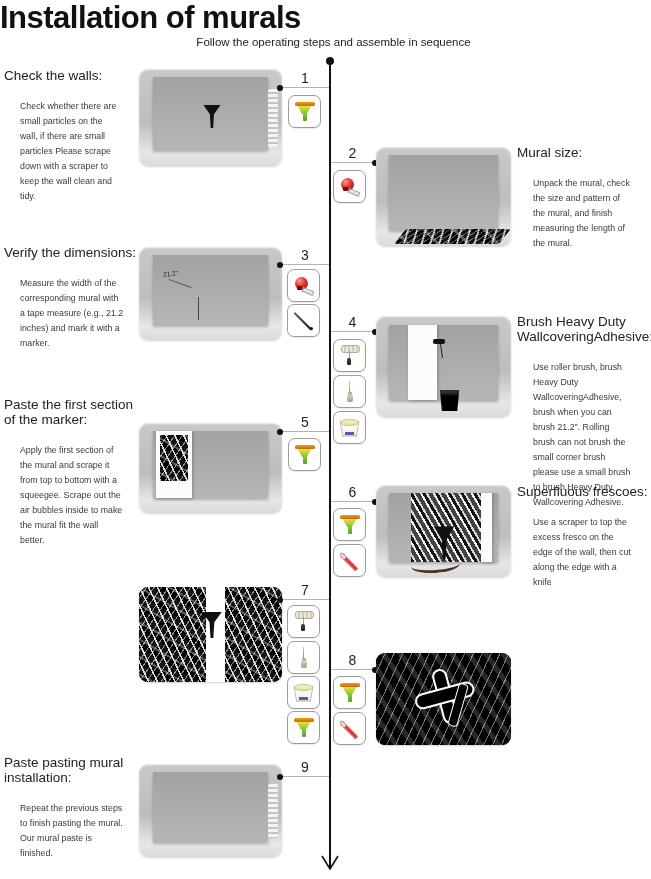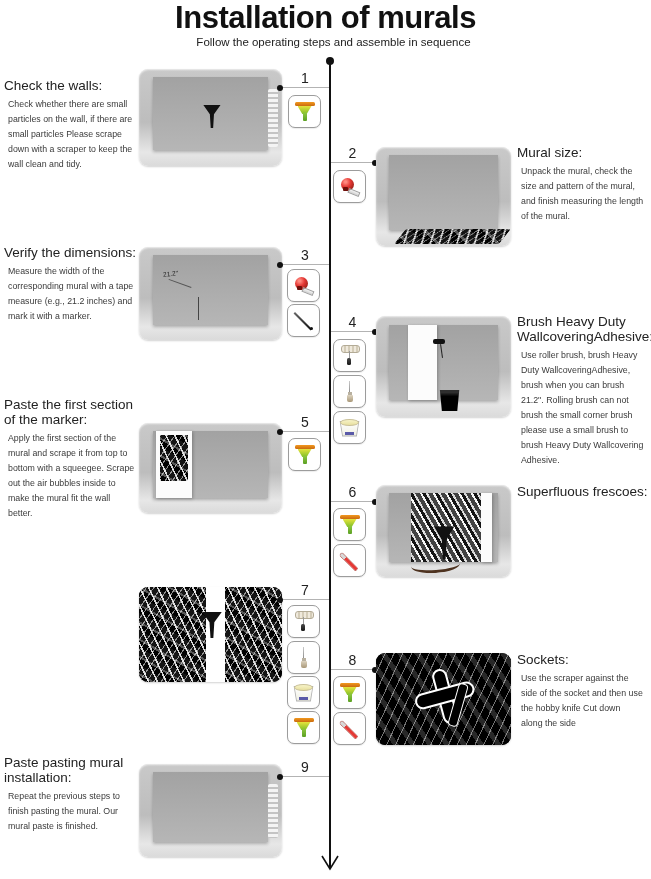--- a/index.html
+++ b/index.html
@@ -1,38 +1,38 @@
 <!DOCTYPE html>
 <html><head>
 <meta charset="utf-8">
 <style>
   html,body{margin:0;padding:0;background:#fff;}
   .canvas{position:relative;width:651px;height:879px;margin:0 auto;background:#fff;
           font-family:"Liberation Sans",sans-serif;overflow:hidden;}
 
   
-  .title{position:absolute;top:0;left:0;width:100%;text-align:center;
+  .title{position:absolute;top:0;left:0;width:100%;text-align:left;
          font-size:31px;font-weight:700;letter-spacing:-.5px;color:#111;margin:0;}
   .subtitle{position:absolute;top:36px;left:0;width:100%;text-align:center;
             font-size:11.5px;color:#222;margin:0;padding-left:8px;}
 
   
   .tl-line{position:absolute;left:329px;top:62px;width:2px;height:806px;background:#111;}
   .tl-dot{position:absolute;left:326px;top:57px;width:8px;height:8px;border-radius:50%;background:#111;}
   .tl-arrow{position:absolute;left:319px;top:854px;}
 
   
   .num{position:absolute;font-size:14px;color:#222;text-align:center;}
   .conn{position:absolute;height:1px;background:#b3b3b3;}
   .conn .dot{position:absolute;top:-2.5px;width:6px;height:6px;border-radius:50%;background:#111;}
   .conn .dot.l{left:-4px;} .conn .dot.r{right:-4px;}
 
   .tb{position:absolute;}
   .tb h3{margin:0 0 3px;font-size:13.5px;font-weight:400;color:#222;line-height:1.12;}
-  .tb p{margin:4px;font-size:8.8px;color:#3a3a3a;line-height:1.7;}
+  .tb p{margin:16px;font-size:8.8px;color:#3a3a3a;line-height:1.7;}
 
   
   .tool{position:absolute;width:31px;height:31px;border:1px solid #9c9c9c;border-radius:7px;
         background:#fff;display:flex;align-items:center;justify-content:center;
         box-shadow:0 1px 1px rgba(0,0,0,.08);}
   .tool i{display:block;position:absolute;}
 
   .t-squeegee{position:relative;width:20px;height:19px;}
   .t-squeegee .bar{top:0;left:0;right:0;height:4px;background:linear-gradient(180deg,#f2981d,#c96a10);border-radius:1.5px;}
   .t-squeegee .body{top:4px;left:3px;right:3px;height:8px;background:linear-gradient(180deg,#e6e33c,#7fbf2a);
@@ -127,21 +127,21 @@
 
   <h1 class="title">Installation of murals</h1>
   <p class="subtitle">Follow the operating steps and assemble in sequence</p>
 
   <div class="tl-dot"></div>
   <div class="tl-line"></div>
   <svg class="tl-arrow" width="22" height="18" viewBox="0 0 22 18">
       <polyline points="3,2 11,15 19,2" fill="none" stroke="#111" stroke-width="1.6"></polyline>
     </svg>
 
-  <div class="tb" style="left:4px;top:78px;width:133px">
+  <div class="tb" style="left:4px;top:68px;width:133px">
     <h3>Check the walls:</h3>
     <p>Check whether there are small particles on the wall, if there are small particles Please scrape down with a scraper to keep the wall clean and tidy.</p>
   </div>
   <div class="room" style="left:139px;top:69px;width:143px;height:97px">
     <div class="wall"></div>
     <div class="radiator"></div>
     <div class="sil-squeegee" style="left:45%;top:37%;width:12%;height:24%"></div>
   </div>
   <div class="conn" style="left:281px;top:87px;width:48px">
       <span class="dot l"></span>
@@ -274,20 +274,21 @@
     </div>
   <div class="room" style="left:376px;top:485px;width:135px;height:92px">
     <div class="wall"></div>
     <div class="strip-art palmbg-light" style="left:26%;width:60%;top:8.5%;bottom:16.5%"></div>
     <div class="wstrip" style="left:78%;width:8%"></div>
     <div class="sil-squeegee outline" style="left:43%;top:45%;width:15%;height:36%"></div>
     <div class="swoosh"></div>
   </div>
   <div class="tb" style="left:517px;top:484px;width:131px">
     <h3>Superfluous frescoes:</h3>
+    <p>Use a scraper to top the excess fresco on the edge of the wall, then cut along the edge with a knife</p>
   </div>
 
   <div class="tb" style="left:4px;top:577px;width:136px">
   </div>
   <div class="room" style="left:139px;top:587px;width:143px;height:95px">
     <div class="fill palmbg"></div>
     <div class="vstrip" style="left:47%;width:13%;top:0;bottom:0"></div>
     <div class="sil-squeegee outline" style="left:44%;top:26%;width:14%;height:28%"></div>
   </div>
   <div class="conn" style="left:281px;top:599px;width:48px">
@@ -339,24 +340,20 @@
       <span class="t-knife"></span>
     </div>
   <div class="room" style="left:376px;top:653px;width:135px;height:92px">
     <div class="fill palmbg-dark"></div>
     <div class="socket">
         <i class="sv"></i>
         <i class="sh"></i>
       </div>
     <div class="knife-sil"></div>
   </div>
-  <div class="tb" style="left:517px;top:652px;width:131px">
-    <h3>Sockets:</h3>
-    <p>Use the scraper against the side of the socket and then use the hobby knife Cut down along the side</p>
-  </div>
 
   <div class="tb" style="left:4px;top:755px;width:136px">
     <h3>Paste pasting mural installation:</h3>
     <p>Repeat the previous steps to finish pasting the mural. Our mural paste is finished.</p>
   </div>
   <div class="room" style="left:139px;top:764px;width:143px;height:93px">
     <div class="wall palmbg"></div>
     <div class="radiator"></div>
   </div>
   <div class="conn" style="left:281px;top:776px;width:48px">

